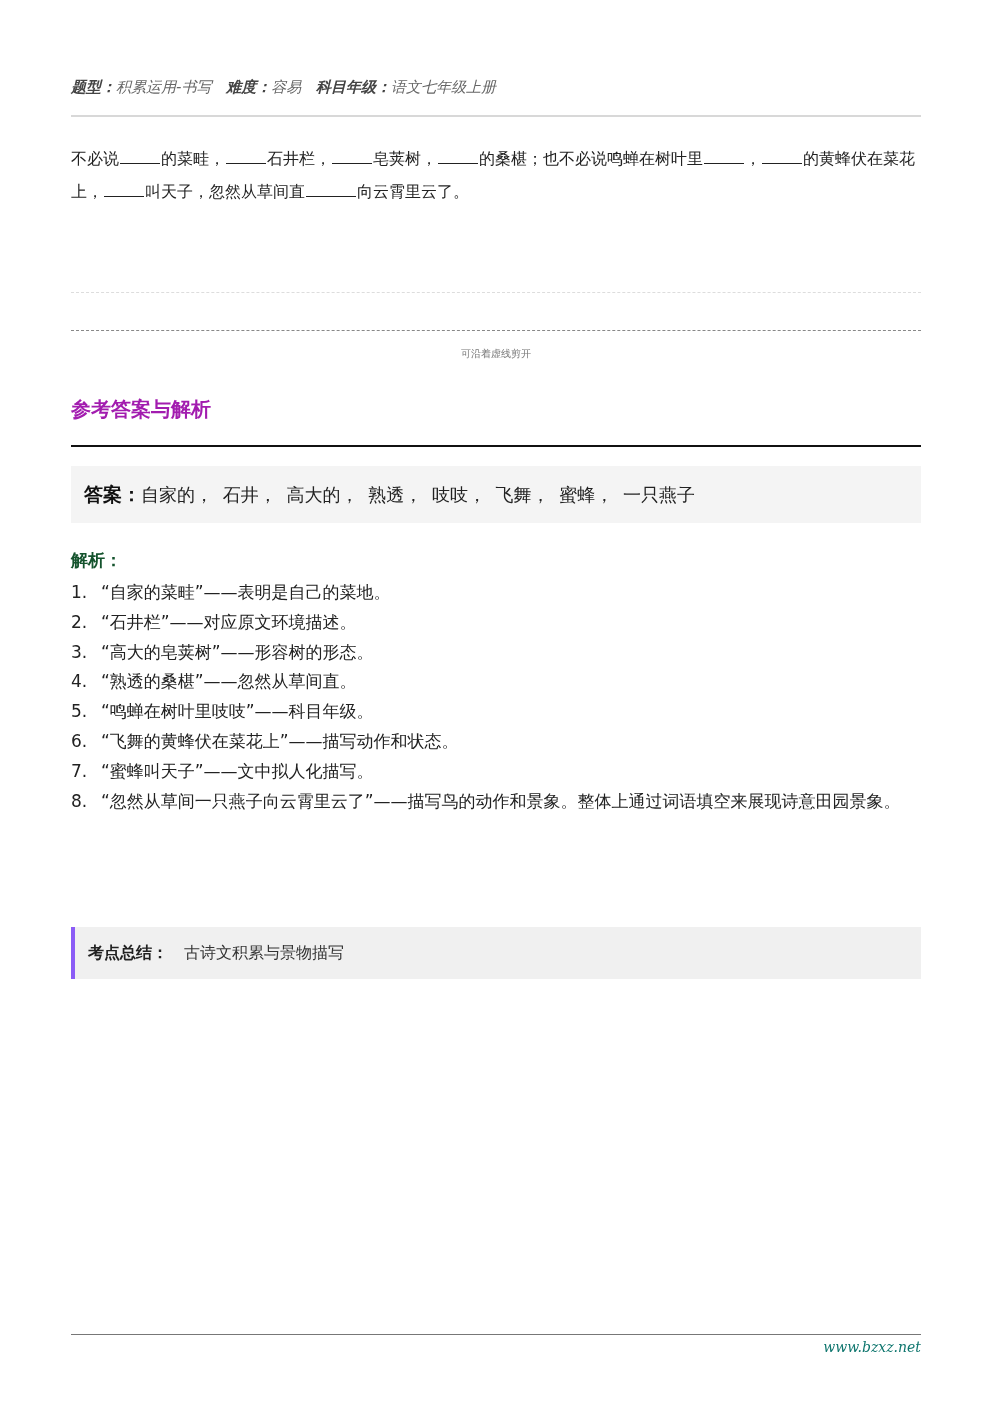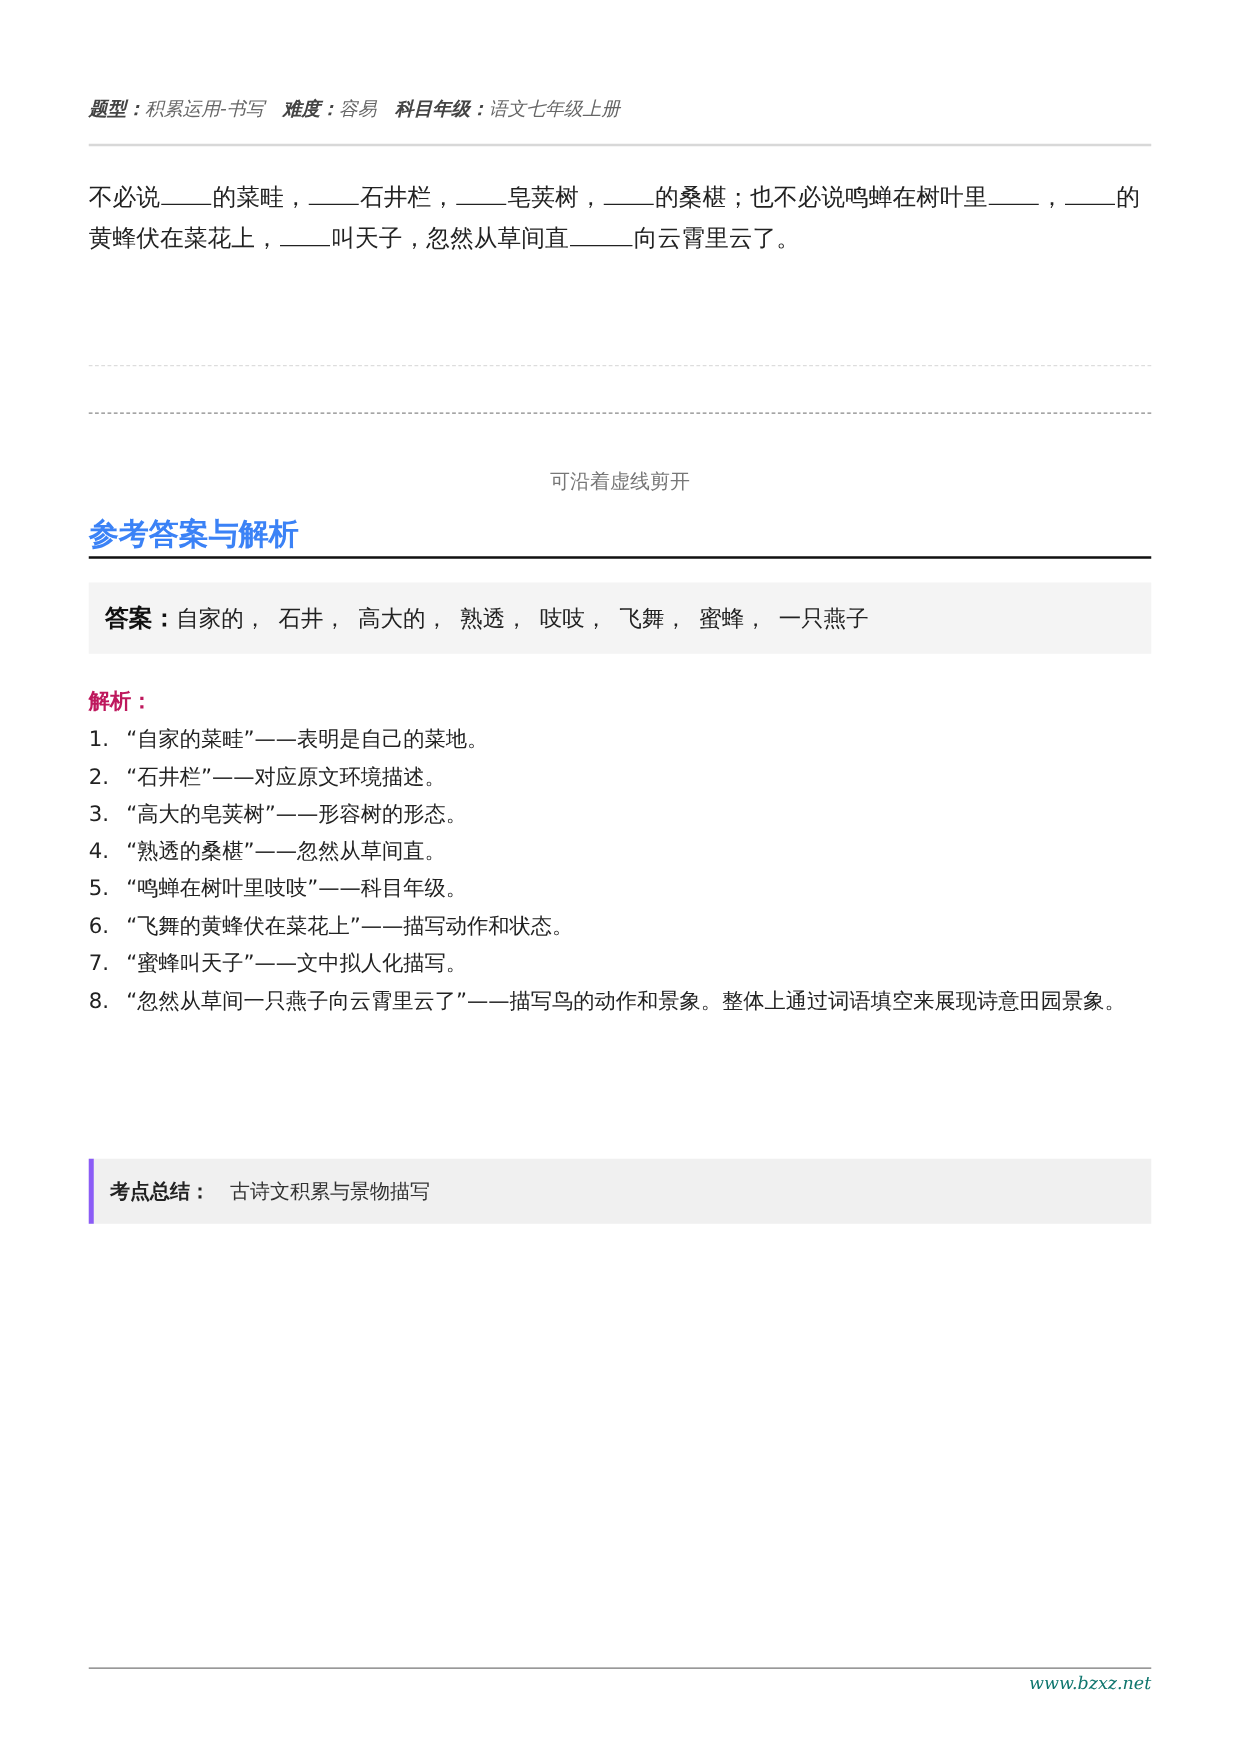--- a/index.html
+++ b/index.html
@@ -47,21 +47,21 @@
       width: 850px;
       height: 2px;
       background: #d8d8d8;
     }
     
     .question {
       position: absolute;
       top: 142px;
       left: 0;
       width: 850px;
-      font-size: 19px;
+      font-size: 16px;
       line-height: 33px;
       color: #222222;
       font-family: "DejaVu Sans", "Liberation Sans", sans-serif;
     }
     .blank {
       display: inline-block;
       border-bottom: 1px solid #222;
       height: 14px;
       vertical-align: baseline;
       margin: 0 1px;
@@ -82,33 +82,32 @@
       width: 850px;
       height: 0;
       border-top: 1px dashed #888888;
     }
     .cut-hint {
       position: absolute;
       top: 347px;
       left: 0;
       width: 850px;
       text-align: center;
-      font-size: 16px;
+      font-size: 10px;
       color: #777777;
       font-family: "DejaVu Sans", "Liberation Sans", sans-serif;
-      margin-top: 28px;
     }
     
     .section-title {
       position: absolute;
-      top: 411px;
-      left: 0;
-      font-size: 24px;
-      font-weight: bold;
-      color: #3b82f6;
+      top: 396px;
+      left: 0;
+      font-size: 20px;
+      font-weight: bold;
+      color: #a21caf;
       font-family: "DejaVu Sans", "Liberation Sans", sans-serif;
     }
     .section-rule {
       position: absolute;
       top: 445px;
       left: 0;
       width: 850px;
       height: 2px;
       background: #111111;
     }
@@ -135,21 +134,21 @@
       color: #222222;
       word-spacing: 4px;
     }
     
     .analysis-label {
       position: absolute;
       top: 549px;
       left: 0;
       font-size: 17px;
       font-weight: bold;
-      color: #be185d;
+      color: #14532d;
       font-family: Liberation Sans, sans-serif;
     }
     .analysis {
       position: absolute;
       top: 578px;
       left: 0;
       width: 850px;
       font-size: 17px;
       line-height: 29.8px;
       color: #222222;

